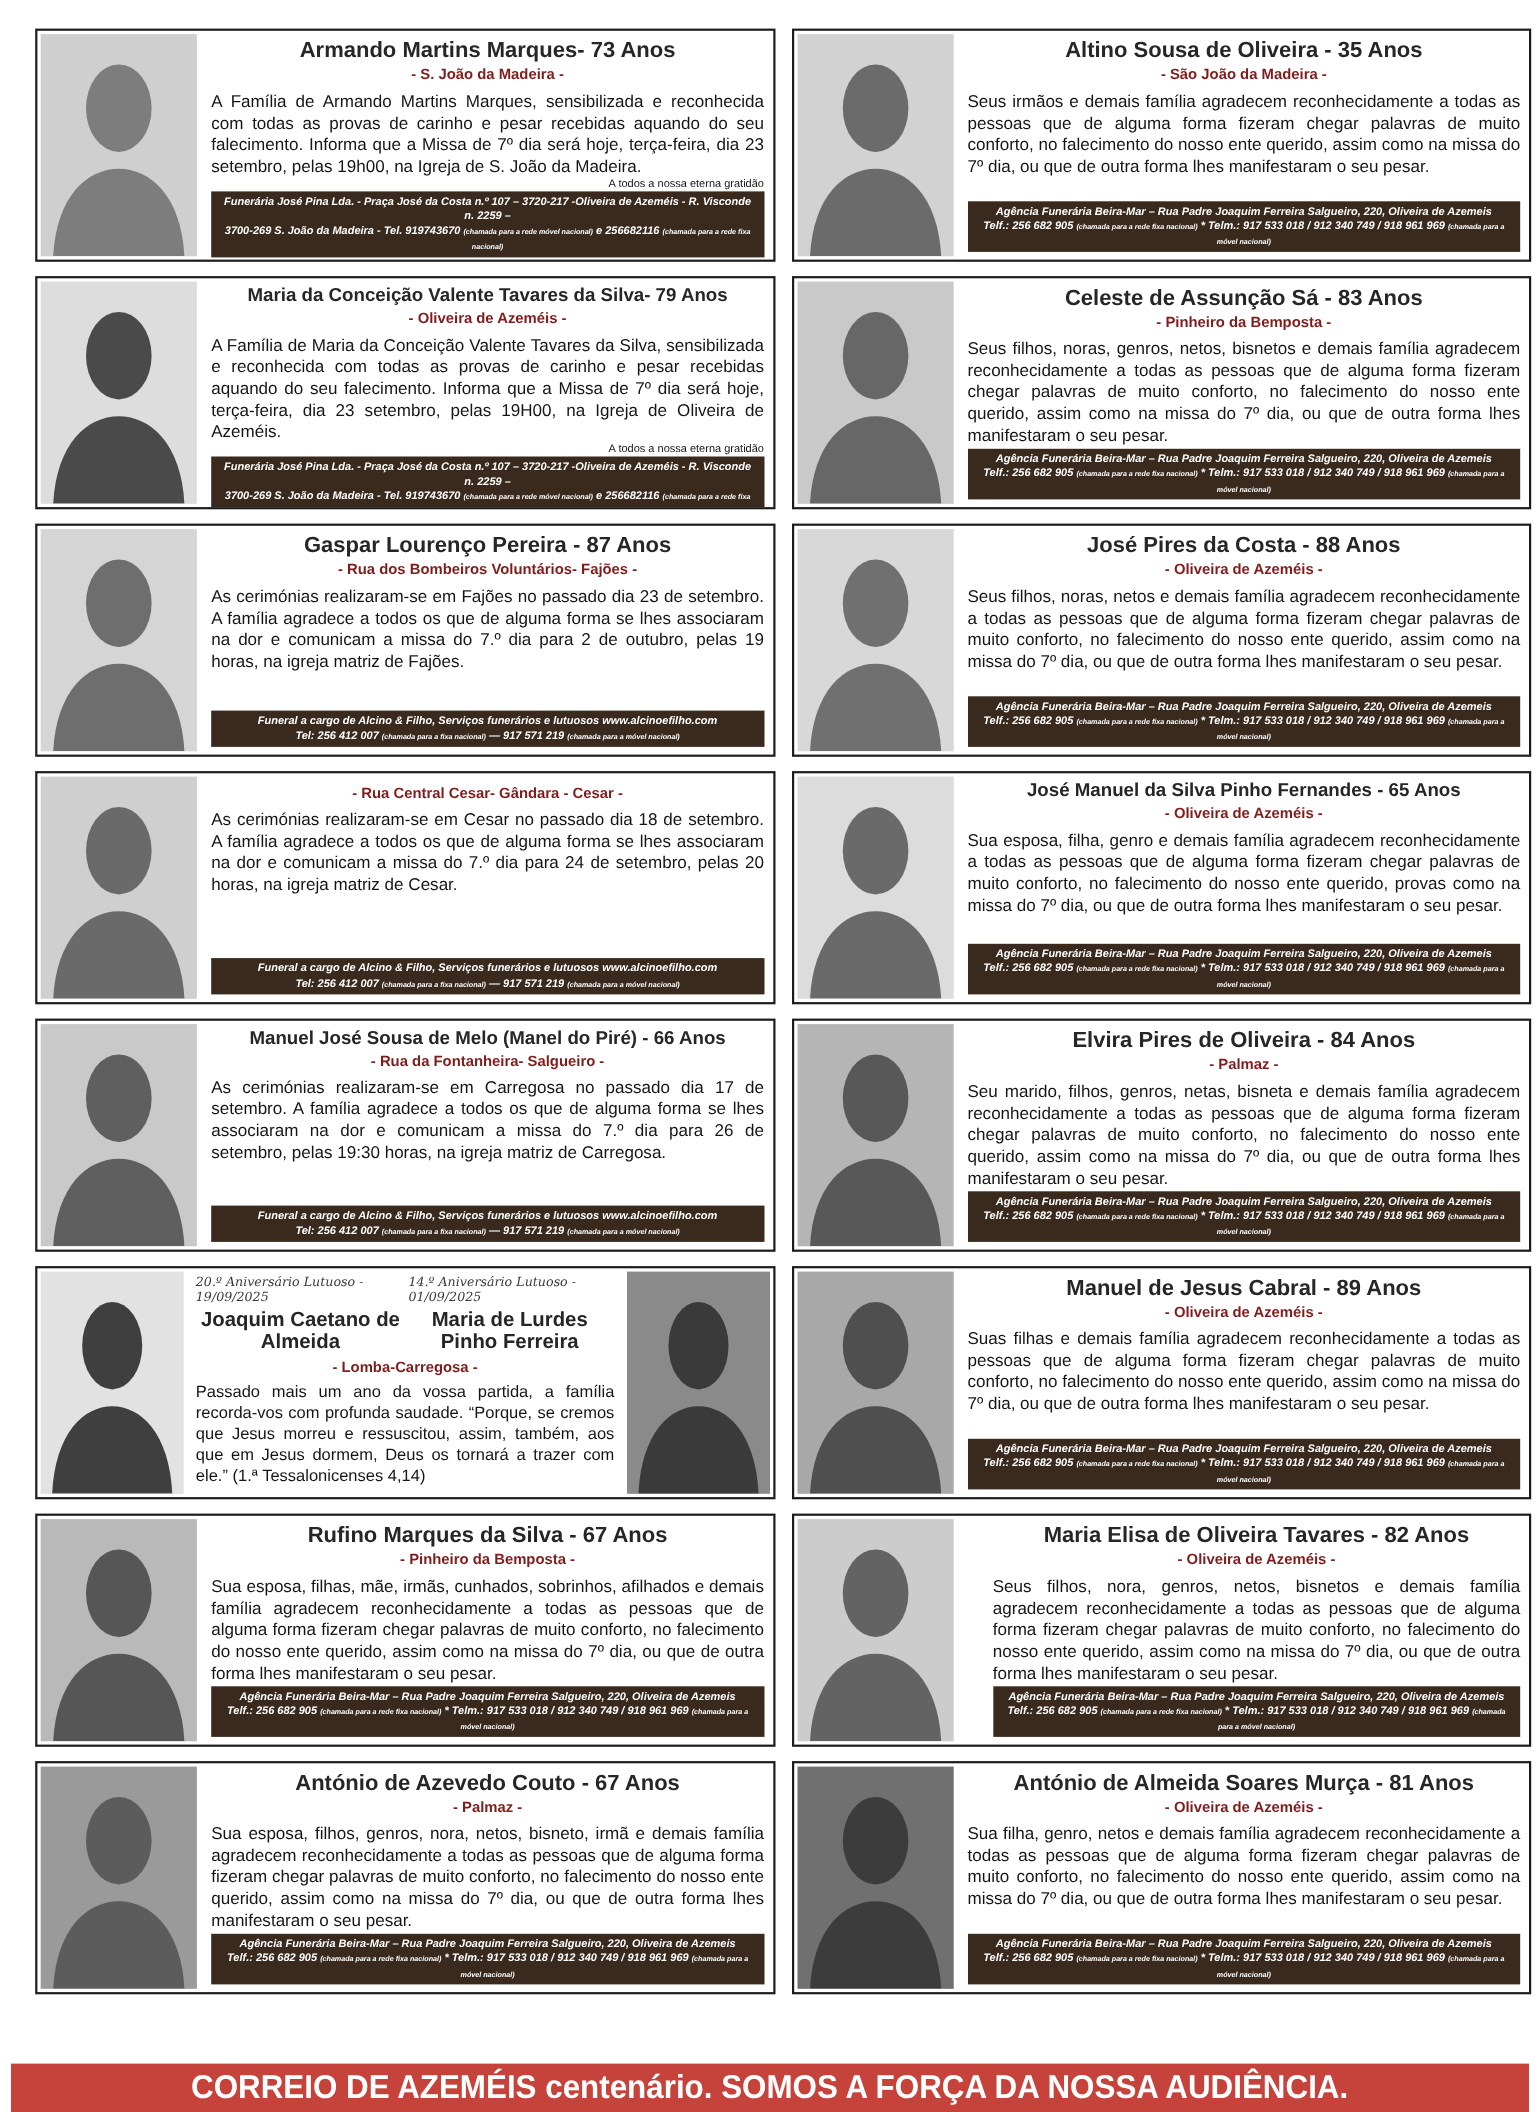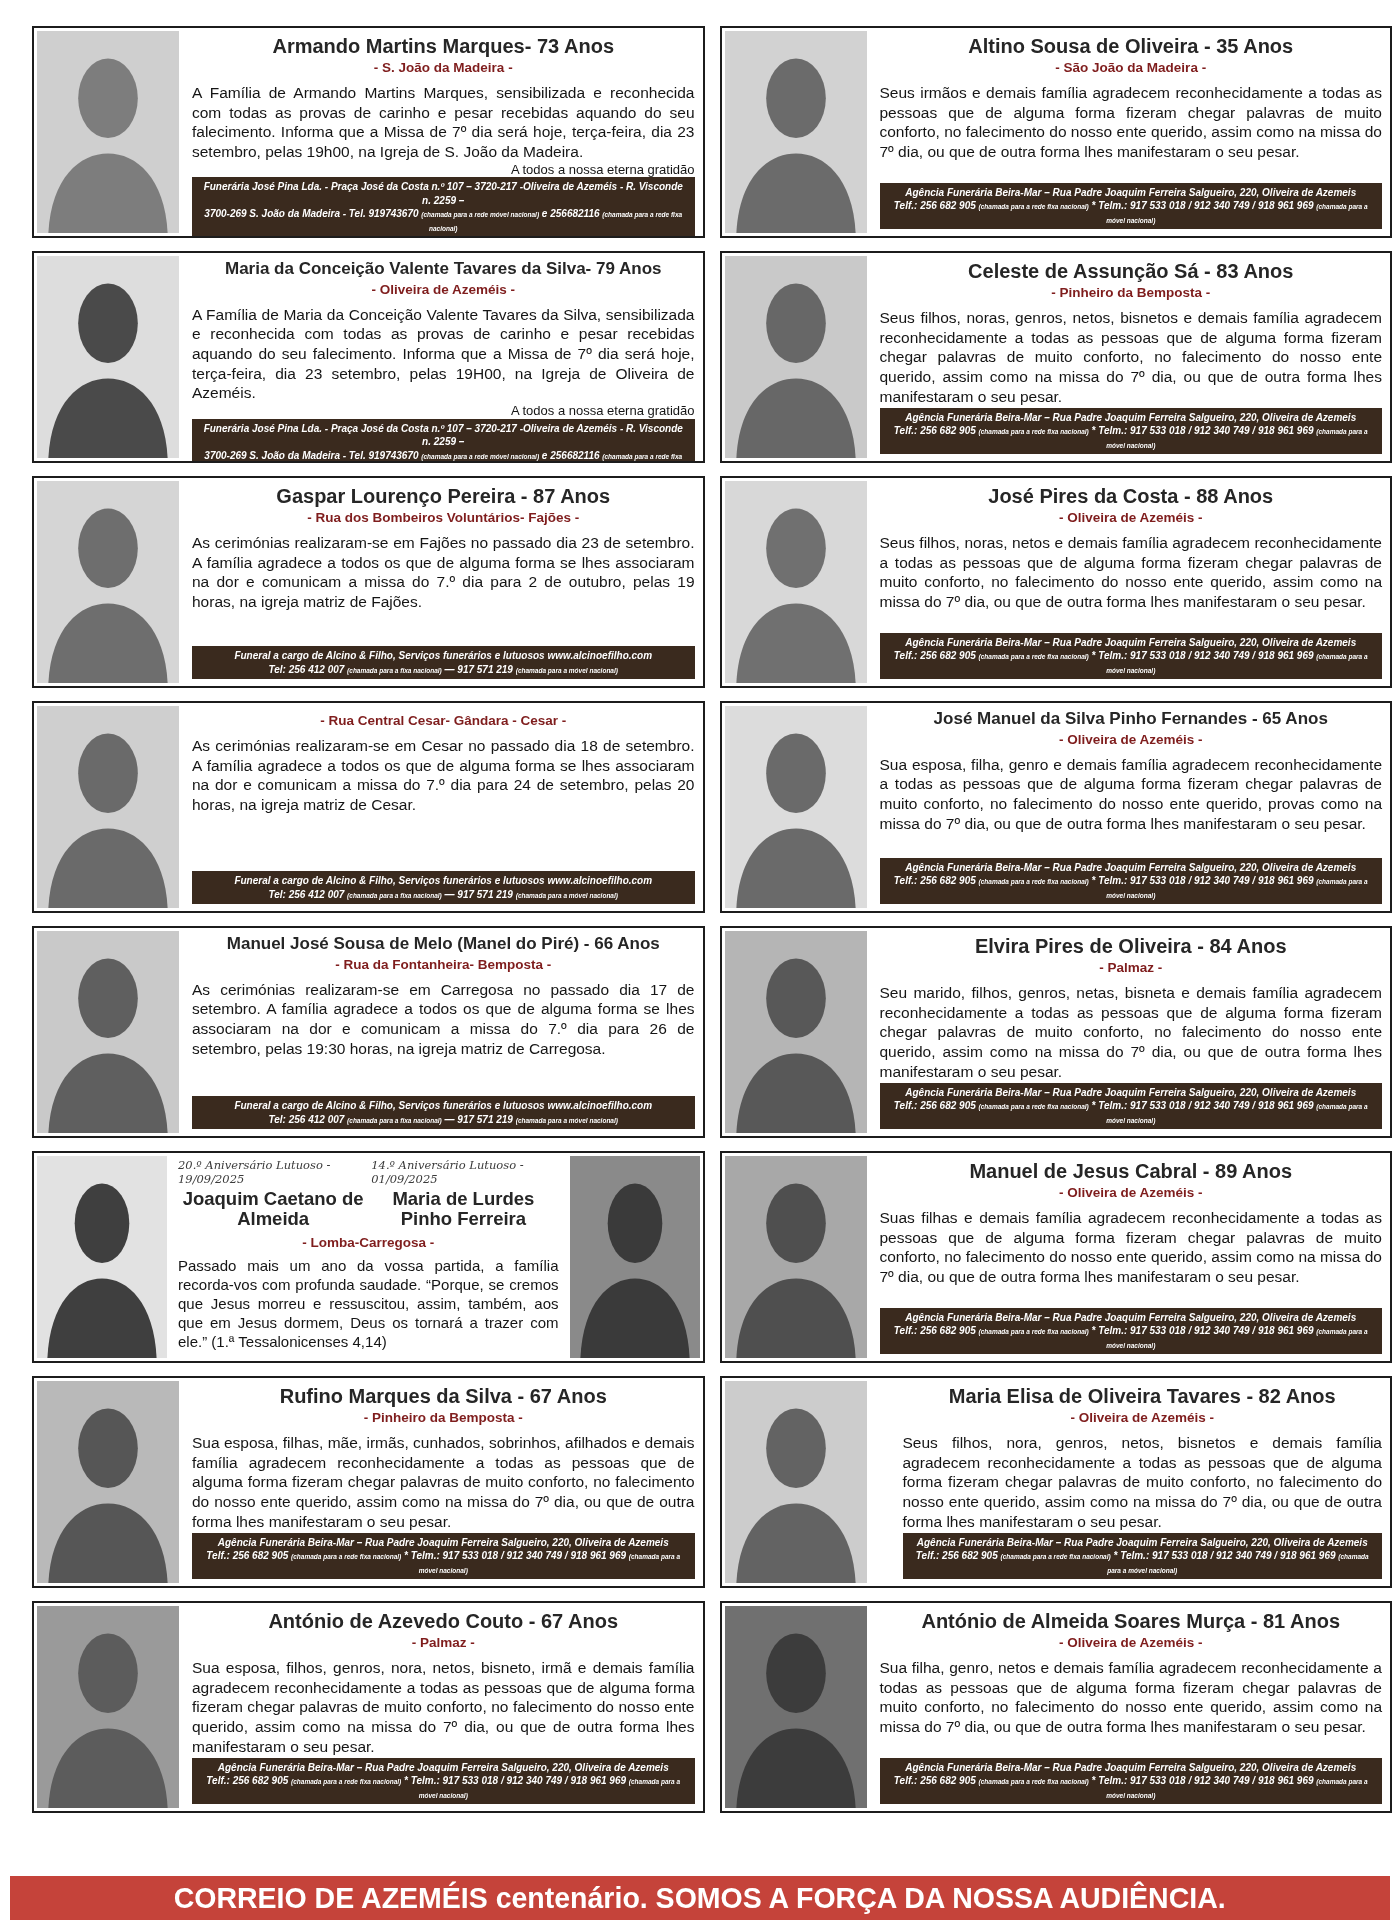--- a/index.html
+++ b/index.html
@@ -9,21 +9,21 @@
         grid-template-columns:1fr 1fr;gap:13px 15px;grid-auto-rows:212px;padding-left:24px;}
   .card{border:2px solid #1c1c1c;background:#fff;display:flex;overflow:hidden;}
   .photo{flex:0 0 142px;margin:3px;position:relative;overflow:hidden;}
   .card.ann .photo{flex:0 0 130px;}
   .sil{display:block;width:100%;height:100%;}
   .content{flex:1;min-width:0;display:flex;flex-direction:column;padding:7px 8px 7px 10px;}
   .title{text-align:center;font-weight:bold;font-size:20px;line-height:1.1;color:#262626;}
   .title.long{font-size:17px;}
   .location{text-align:center;font-weight:bold;font-size:13.5px;margin-top:3px;color:#7f1d1d;}
   .body{margin-top:8px;font-size:15.5px;line-height:1.27;text-align:justify;}
-  .closing{text-align:right;font-size:13px;line-height:1.2;}
+  .closing{text-align:right;font-size:10px;line-height:1.2;}
   .agency{margin-top:auto;color:#fff;font-style:italic;font-weight:bold;text-align:center;
           font-size:10px;line-height:1.35;padding:3px 6px;}
   .agency-line{white-space:normal;}
   .tiny{font-size:6.5px;}
   
   .ann .content{padding:5px 8px;}
   .ann-head{display:flex;justify-content:space-between;gap:6px;
             font-family:"DejaVu Serif",serif;font-style:italic;font-size:11.5px;color:#3b3b3b;}
   .ann-names{display:flex;margin-top:3px;}
   .ann-name{flex:1;text-align:center;font-weight:bold;font-size:18.5px;line-height:1.08;color:#262626;}
@@ -186,21 +186,21 @@
   </div>
       <div class="card" style="border-color: rgb(28, 28, 28);">
     <div class="photo" style="background: rgb(201, 201, 201); color: rgb(95, 95, 95);">
       <svg class="sil" viewBox="0 0 100 132" preserveAspectRatio="none" aria-hidden="true">
         <ellipse cx="50" cy="44" rx="21" ry="26" fill="currentColor"></ellipse>
         <path d="M8 132 C10 96 30 80 50 80 C70 80 90 96 92 132 Z" fill="currentColor"></path>
       </svg>
     </div>
     <div class="content">
       <div class="title long">Manuel José Sousa de Melo (Manel do Piré) - 66 Anos</div>
-      <div class="location">- Rua da Fontanheira- Bemposta -</div>
+      <div class="location">- Rua da Fontanheira- Salgueiro -</div>
       <div class="body">As cerimónias realizaram-se em Carregosa no passado dia 17 de setembro. A família agradece a todos os que de alguma forma se lhes associaram na dor e comunicam a missa do 7.º dia para 26 de setembro, pelas 19:30 horas, na igreja matriz de Carregosa.</div>
 
       <div class="agency" style="background: rgb(58, 42, 30); color: rgb(255, 255, 255);">
             <div class="agency-line"><span>Funeral a cargo de Alcino &amp; Filho, Serviços funerários e lutuosos www.alcinoefilho.com</span></div>
             <div class="agency-line"><span>Tel: 256 412 007 </span><span class="tiny">(chamada para a fixa nacional)</span><span> — 917 571 219 </span><span class="tiny">(chamada para a móvel nacional)</span></div>
           </div>
     </div>
   </div>
       <div class="card" style="border-color: rgb(28, 28, 28);">
     <div class="photo" style="background: rgb(181, 181, 181); color: rgb(88, 88, 88);">

